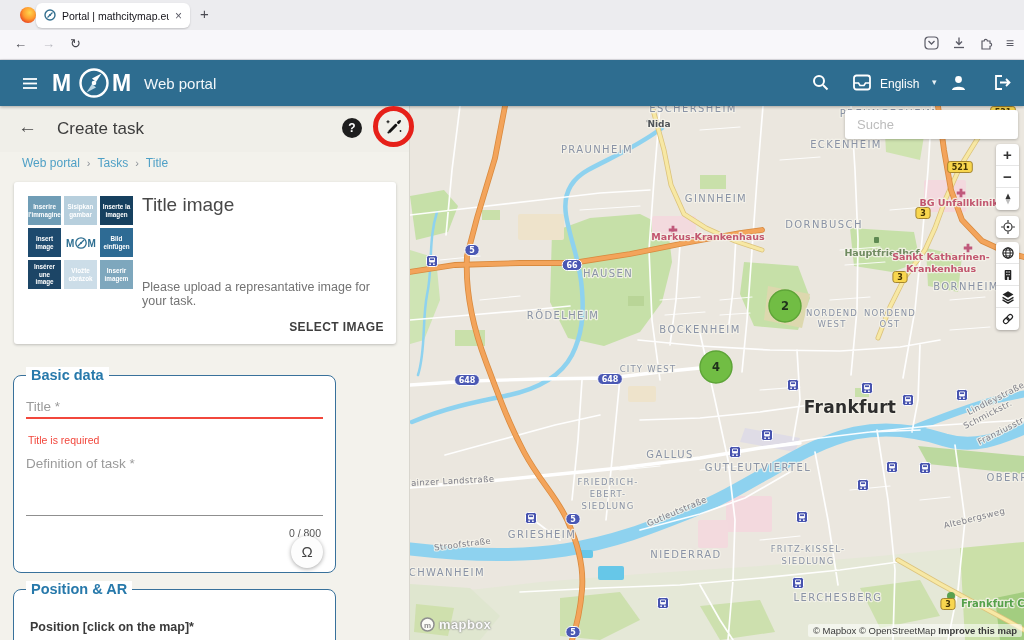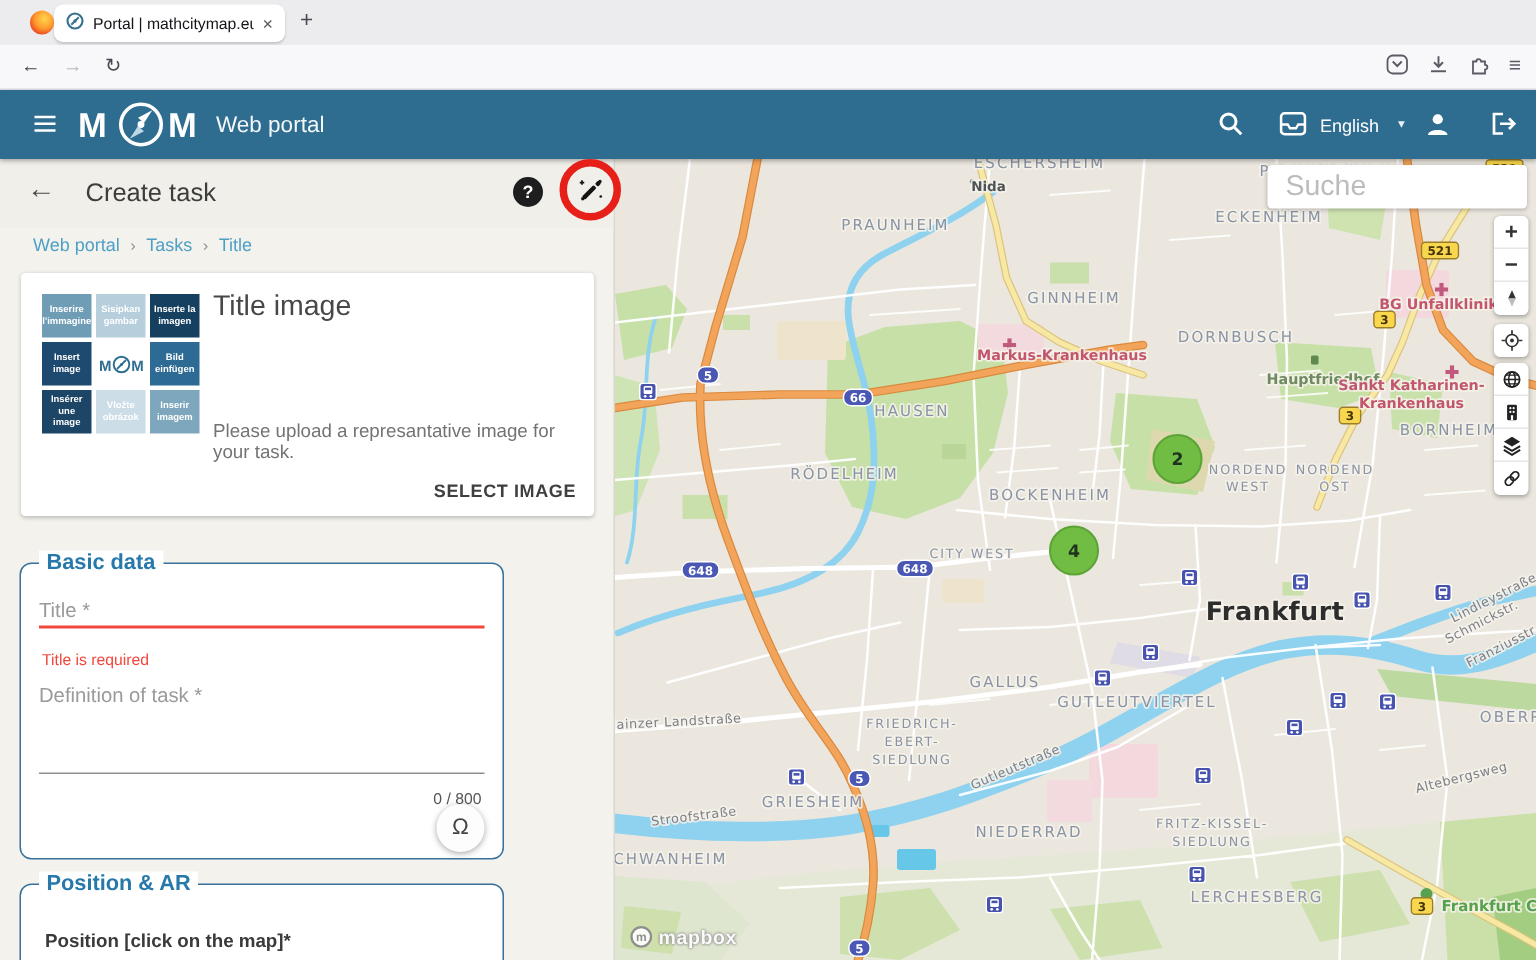--- a/index.html
+++ b/index.html
@@ -72,21 +72,21 @@
   .t-area::placeholder { color:#9a9a9a; }
   .t-count { position:absolute; right:14px; top:151px; font-size:10.5px; color:#555; }
   .omega { position:absolute; right:12px; top:160px; width:32px; height:32px; border-radius:50%; background:#fdfdfd;
            box-shadow:0 1px 4px rgba(0,0,0,.35); text-align:center; line-height:32px; font-size:15px; color:#444; }
   .pos-label { position:absolute; left:16px; top:30px; font-size:12.5px; font-weight:700; color:#3a3a3a; }
 
   
   .map { position:absolute; left:410px; top:106px; width:614px; height:534px; background:#ebe7df; }
   .map svg.base { position:absolute; left:0; top:0; }
   .m-search { position:absolute; left:435px; top:4px; width:173px; height:29px; background:#fff; border:none; border-radius:3px;
-              box-shadow:0 1px 3px rgba(0,0,0,.25); padding-left:12px; font-size:19px; color:#555;
+              box-shadow:0 1px 3px rgba(0,0,0,.25); padding-left:12px; font-size:13px; color:#555;
               font-family:"Liberation Sans",sans-serif; outline:none; }
   .m-search::placeholder { color:#bcbcbc; }
   .ctl { position:absolute; left:586px; width:23px; background:#fff; border-radius:4px; box-shadow:0 1px 3px rgba(0,0,0,.3); }
   .ctl-btn { width:23px; height:22px; display:flex; align-items:center; justify-content:center; font-size:15px; font-weight:700;
              color:#333; border-bottom:1px solid #e6e6e6; }
   .ctl-btn:last-child { border-bottom:none; }
   .mapbox-logo { position:absolute; left:10px; bottom:8px; display:flex; align-items:center; gap:4px; }
   .mapbox-word { font-size:13px; font-weight:700; letter-spacing:.4px; color:rgba(255,255,255,.95);
                  text-shadow:0 0 2px #8c8c8c, 0 0 2px #8c8c8c; }
   .attrib { position:absolute; right:2px; bottom:3px; font-size:9.5px; color:#3a3a3a; background:rgba(255,255,255,.55);
@@ -546,14 +546,15 @@
       </div>
     </div>
 
     <div class="mapbox-logo">
       <svg width="15" height="15" viewBox="0 0 15 15">
           <circle cx="7.5" cy="7.5" r="6.5" fill="rgba(255,255,255,.9)" stroke="#8f8f8f" stroke-width="1.5"></circle>
           <text x="7.5" y="10.5" text-anchor="middle" font-size="8" font-weight="bold" fill="#8f8f8f" font-family="Liberation Sans, sans-serif">m</text>
         </svg>
       <span class="mapbox-word">mapbox</span>
     </div>
+    <div class="attrib"><span>© Mapbox © OpenStreetMap </span><b>Improve this map</b></div>
   </div>
 </div>
 
 </body></html>

